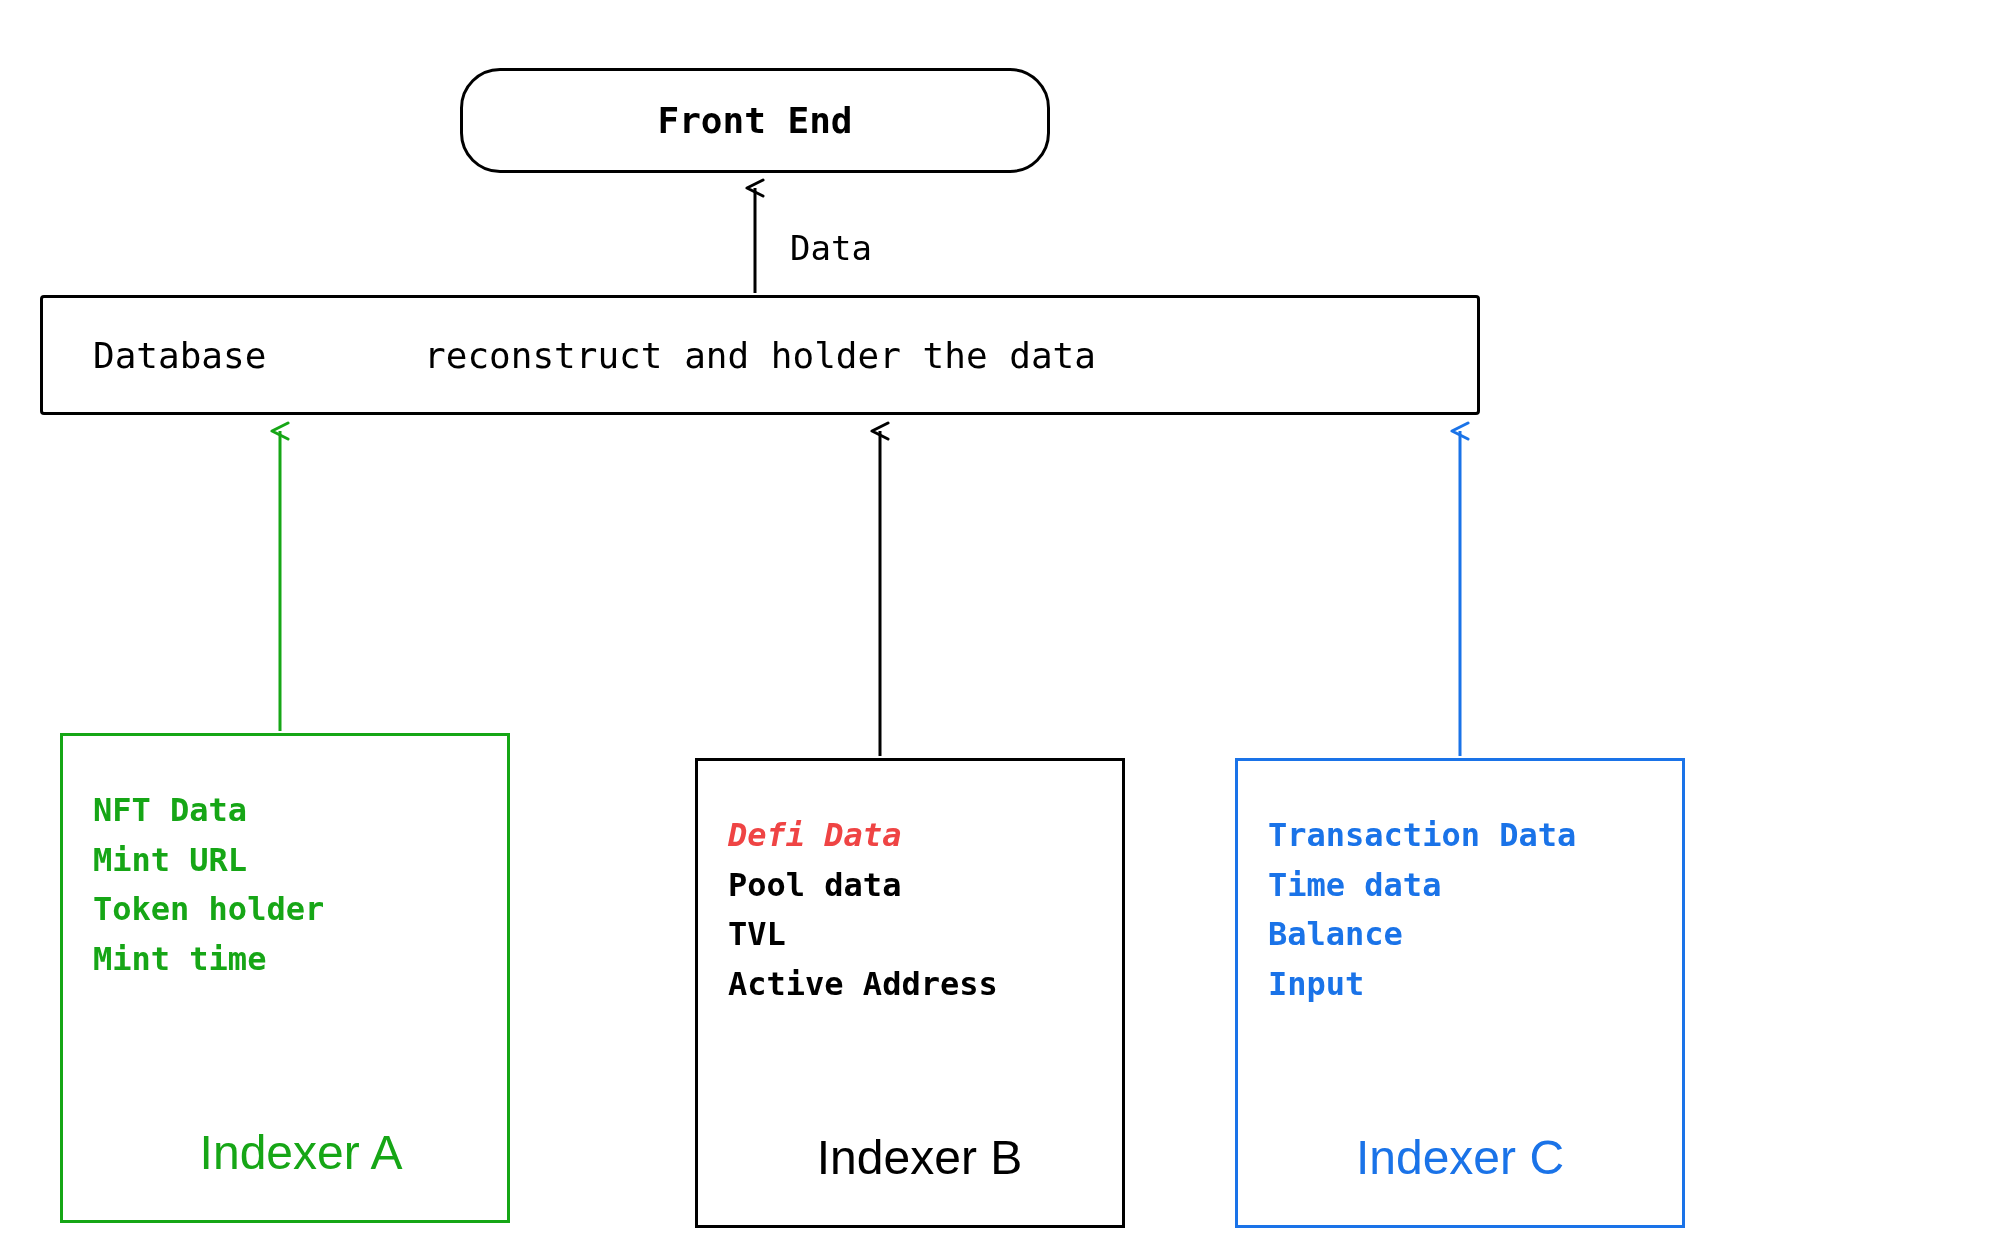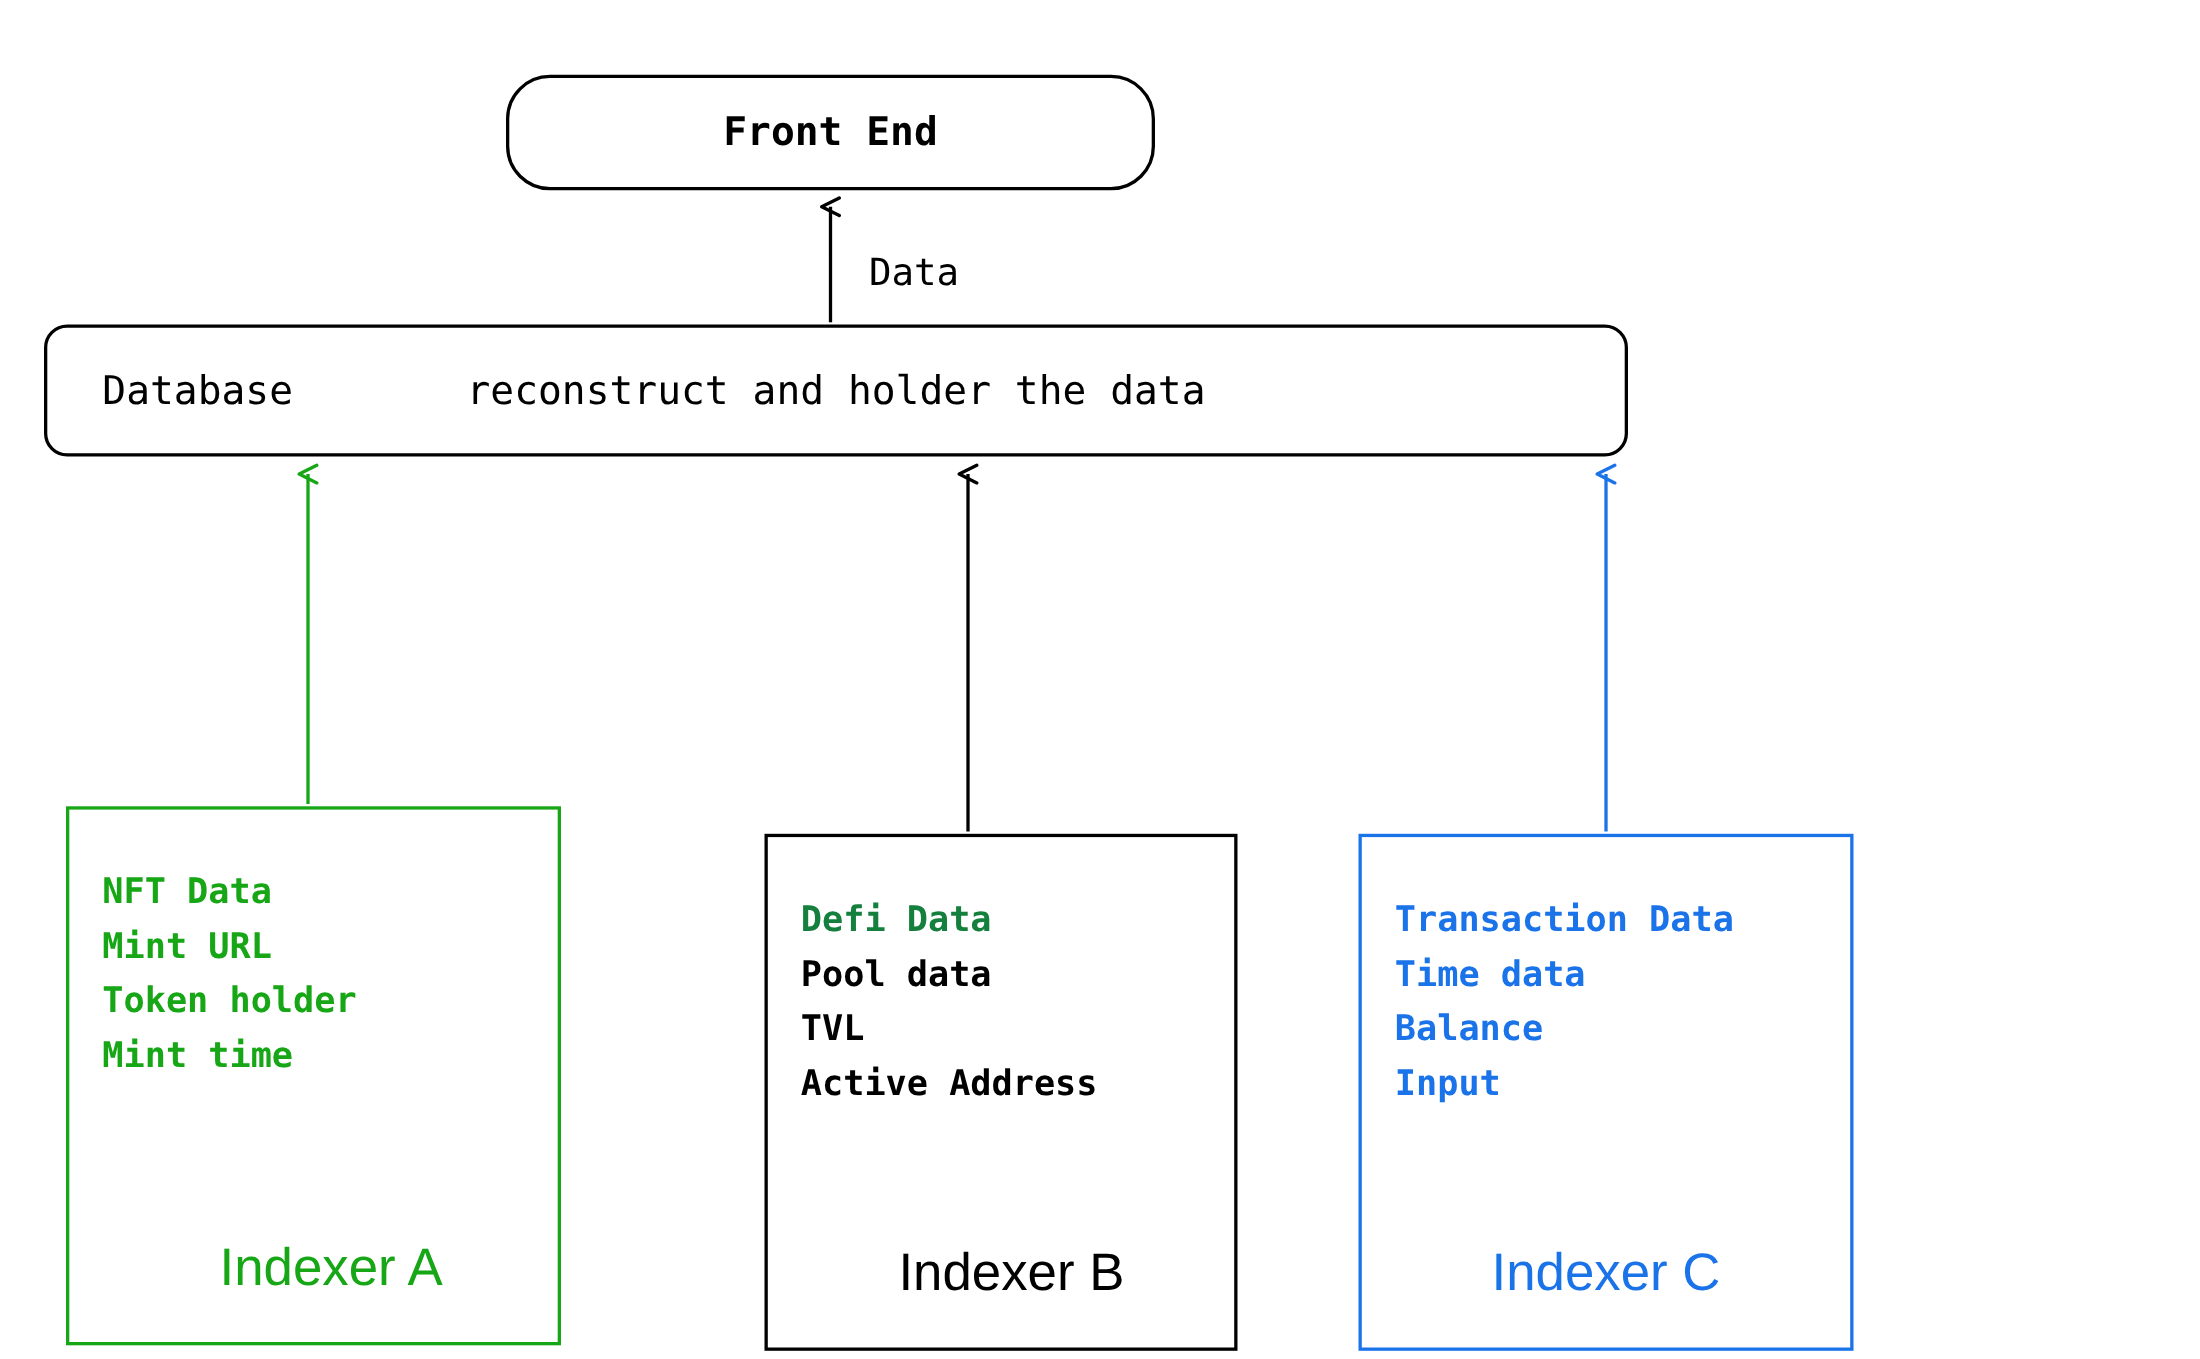--- a/index.html
+++ b/index.html
@@ -30,21 +30,21 @@
   }
   .front-end {
     display: flex;
     align-items: center;
     justify-content: center;
     font-size: 36px;
     font-weight: 700;
   }
   .database {
     border: 3px solid #000;
-    border-radius: 21px;
+    border-radius: 4px;
     display: flex;
     align-items: center;
     font-size: 36px;
   }
   .database .left-text {
     position: absolute;
     left: 50px;
   }
   .database .center-text {
     position: absolute;
@@ -105,21 +105,21 @@
       <div style="color: rgb(22, 166, 22);">NFT Data</div>
       <div style="color: rgb(22, 166, 22);">Mint URL</div>
       <div style="color: rgb(22, 166, 22);">Token holder</div>
       <div style="color: rgb(22, 166, 22);">Mint time</div>
     </div>
     <div class="indexer-title" style="color: rgb(22, 166, 22); padding-left: 32px;">Indexer A</div>
   </div>
 
   <div class="node sharp indexer-box" id="indexer-b" style="left: 695px; top: 720px; width: 430px; height: 470px; border-color: rgb(0, 0, 0);">
     <div class="items">
-      <div style="color: #15803d;">Defi Data</div>
+      <div style="color: #ef4444; font-style: italic;">Defi Data</div>
       <div style="color: rgb(0, 0, 0);">Pool data</div>
       <div style="color: rgb(0, 0, 0);">TVL</div>
       <div style="color: rgb(0, 0, 0);">Active Address</div>
     </div>
     <div class="indexer-title" style="color: rgb(0, 0, 0); padding-left: 19px;">Indexer B</div>
   </div>
 
   <div class="node sharp indexer-box" id="indexer-c" style="left: 1235px; top: 720px; width: 450px; height: 470px; border-color: rgb(26, 115, 232);">
     <div class="items">
       <div style="color: rgb(26, 115, 232);">Transaction Data</div>

